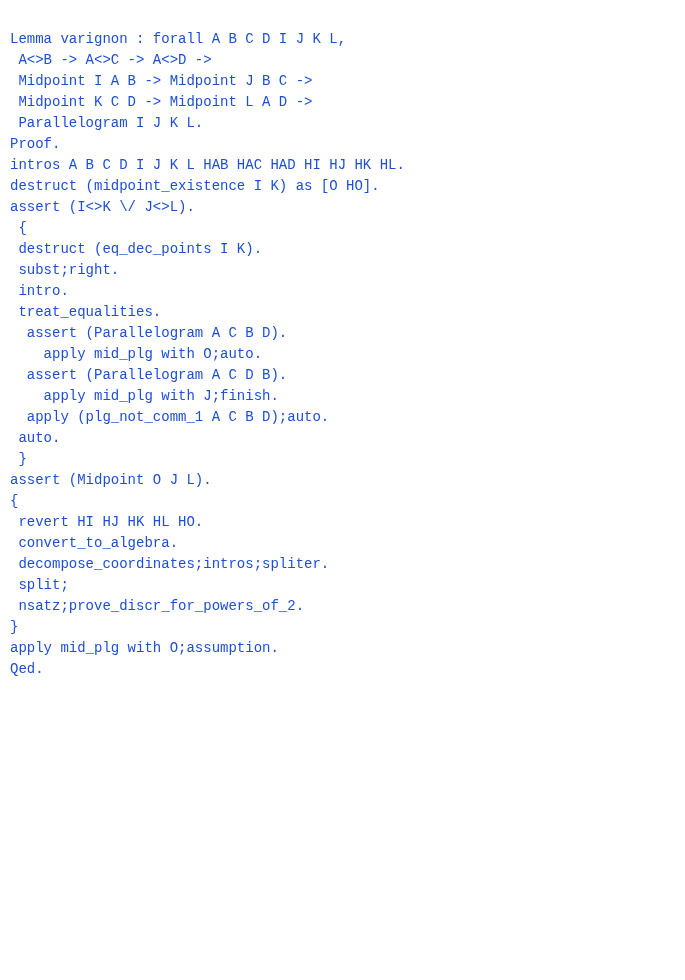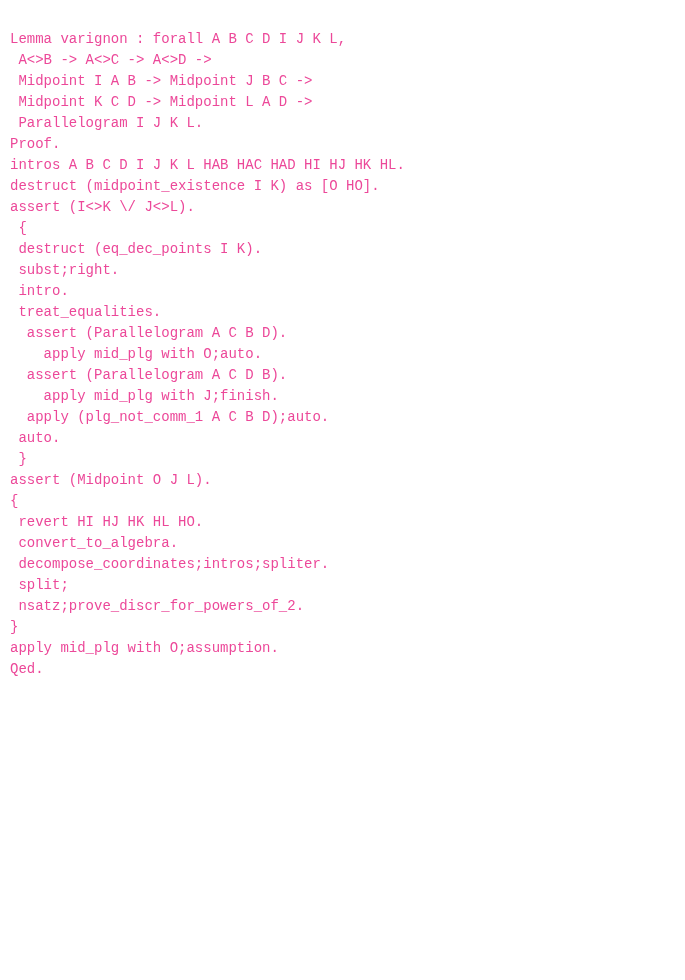--- a/index.html
+++ b/index.html
@@ -17,21 +17,21 @@
       line-height: 1.5;
       color: #000000;
       padding: 8px 10px;
     }
 
     .code-block {
       white-space: pre;
       font-family: 'Courier New', Courier, monospace;
       font-size: 14px;
       line-height: 1.5;
-      color: #ec4899;
+      color: #1d4ed8;
     }
   </style>
 </head>
 <body>
 
 <div class="code-block">
 <span id="code-content">Lemma varignon : forall A B C D I J K L,
  A&lt;&gt;B -&gt; A&lt;&gt;C -&gt; A&lt;&gt;D -&gt;
  Midpoint I A B -&gt; Midpoint J B C -&gt;
  Midpoint K C D -&gt; Midpoint L A D -&gt;

